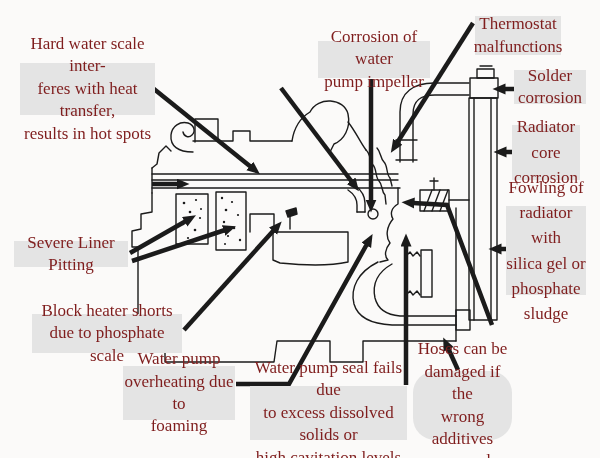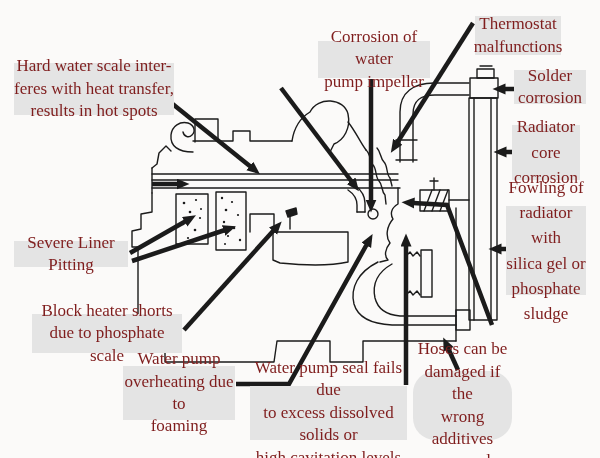--- a/index.html
+++ b/index.html
@@ -13,21 +13,21 @@
     position:absolute;
     background:#e4e4e4;
     color:#7f1d1d;
     font-size:17px;
     line-height:1.32;
     display:flex;align-items:center;justify-content:center;
     text-align:center;
     white-space:pre-line;
     z-index:2;
   }
-  #lb-0{left:14px;top:63px;width:160px;height:52px;}
+  #lb-0{left:20px;top:63px;width:135px;height:52px;}
   #lb-1{left:158px;top:36px;width:137px;height:50px;}
   #lb-2{left:318px;top:41px;width:112px;height:37px;}
   #lb-3{left:475px;top:16px;width:86px;height:39px;}
   #lb-4{left:514px;top:70px;width:72px;height:34px;}
   #lb-5{left:512px;top:125px;width:68px;height:55px;line-height:1.5;}
   #lb-6{left:15px;top:166px;width:142px;height:36px;}
   #lb-7{left:14px;top:241px;width:114px;height:26px;}
   #lb-8{left:506px;top:206px;width:80px;height:89px;line-height:1.48;}
   #lb-9{left:492px;top:297px;width:86px;height:71px;line-height:1.42;}
   #lb-10{left:32px;top:314px;width:150px;height:39px;}

